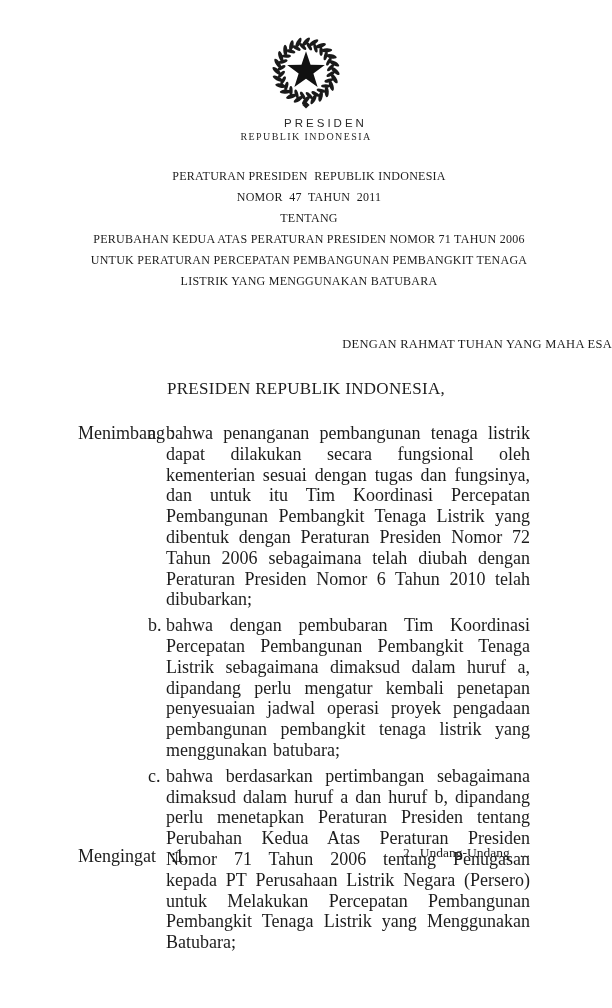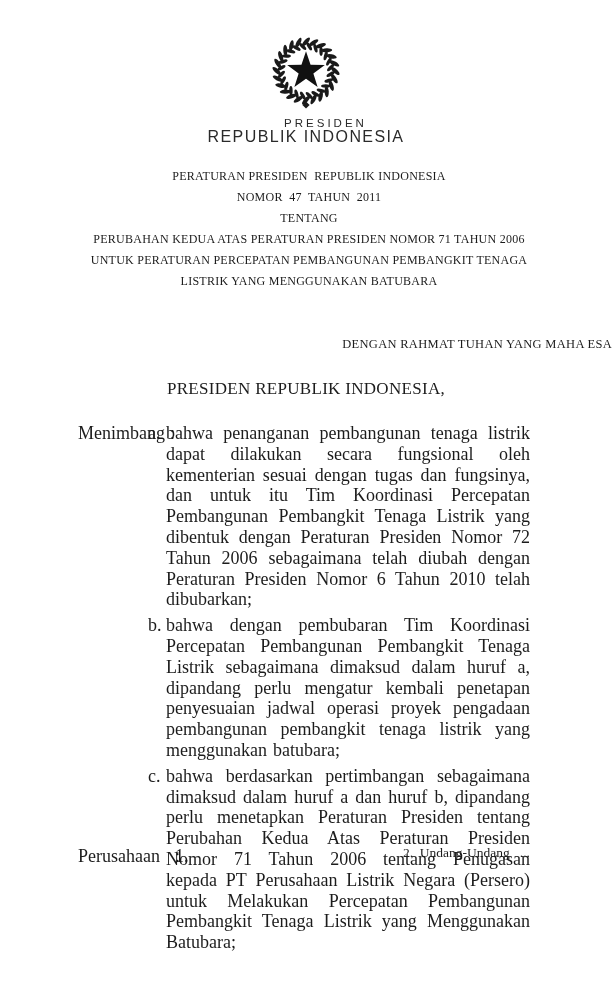--- a/index.html
+++ b/index.html
@@ -32,22 +32,22 @@
   .seal-org {
     margin-top: 2px;
     font-family: "Liberation Sans", "DejaVu Sans", sans-serif;
     font-size: 11.5px;
     letter-spacing: 3px;
     color: #2a2a2a;
     line-height: 14px;
     padding-left: 39px;
   }
   .seal-country {
-    font-family: Liberation Sans, sans-serif;
-    font-size: 16px;
+    font-family: Liberation Serif, serif;
+    font-size: 10px;
     letter-spacing: 1.4px;
     color: #2a2a2a;
     line-height: 14px;
   }
 
   
   .title-block {
     position: absolute;
     top: 166px;
     left: 3px;
@@ -222,21 +222,21 @@
           <span class="marker">c.</span>
           <span>bahwa berdasarkan pertimbangan sebagaimana dimaksud dalam huruf a dan huruf b, dipandang perlu menetapkan Peraturan Presiden tentang Perubahan Kedua Atas Peraturan Presiden Nomor 71 Tahun 2006 tentang Penugasan kepada PT Perusahaan Listrik Negara (Persero) untuk Melakukan Percepatan Pembangunan Pembangkit Tenaga Listrik yang Menggunakan Batubara;</span>
         </div>
       </div>
     </div>
   </div>
 
   <div class="body-block recalling-block">
     <div class="row">
       <div class="rowlabel">
-        <span>Perusahaan</span><span class="colon-b">:</span>
+        <span>Mengingat</span><span class="colon-b">:</span>
       </div>
       <div class="items">
         <div class="item">
           <span class="marker">1.</span>
         </div>
       </div>
     </div>
   </div>
 
   <div class="catchword">2.  Undang-Undang   ...</div>

